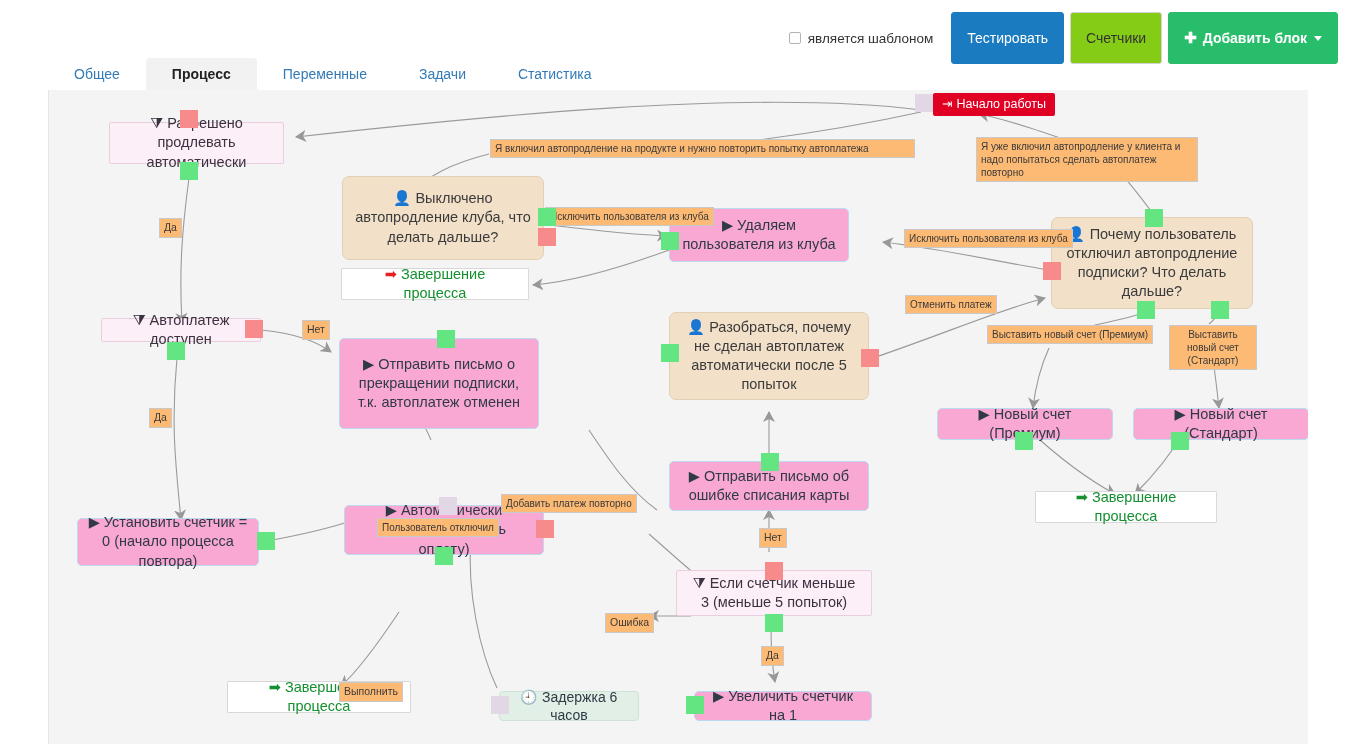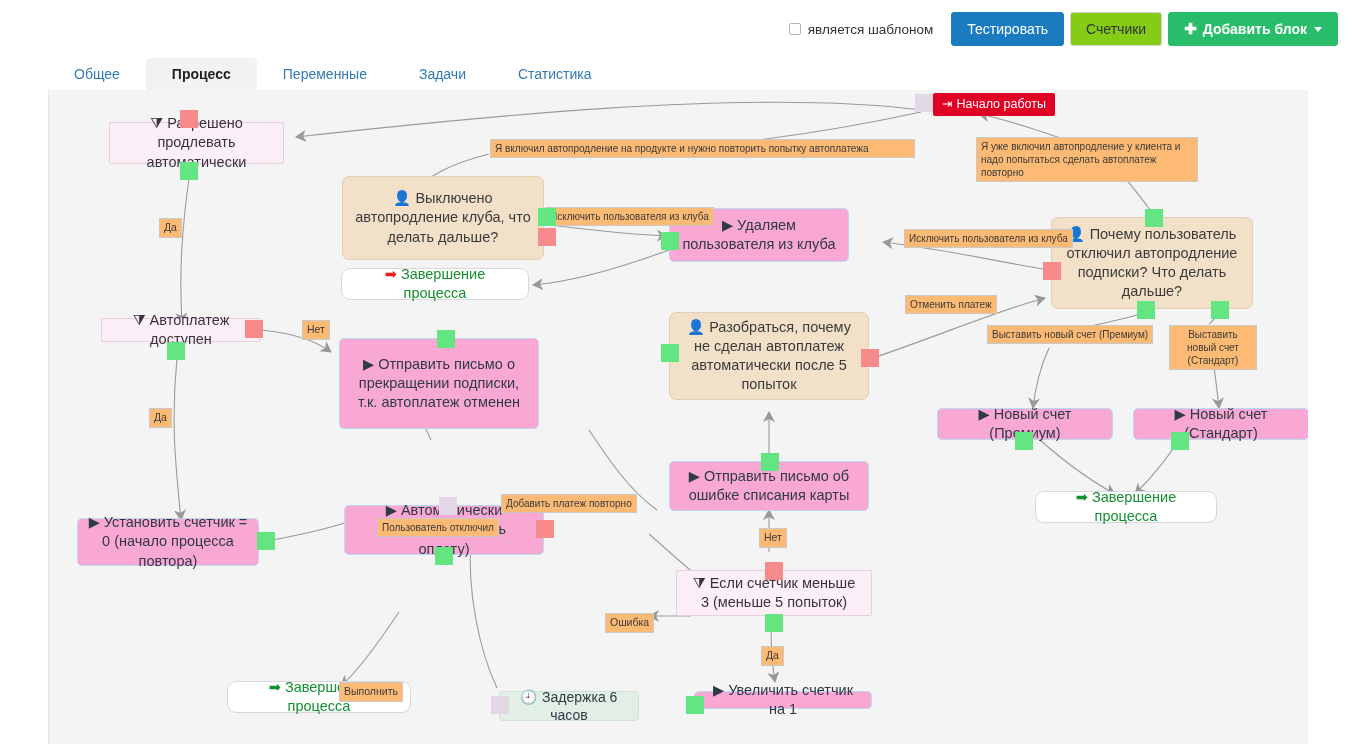--- a/index.html
+++ b/index.html
@@ -26,21 +26,21 @@
   }
   .chk-wrap {
     display: flex; align-items: center; gap: 7px;
     font-size: 13.5px; color: #333; margin-right: 18px;
   }
   .chk-box {
     width: 12px; height: 12px; border: 1px solid #b4b4b4;
     background: #fff; border-radius: 2px; display: inline-block;
   }
   .btn {
-    height: 34px; padding: 0 15px; font-size: 14px;
+    height: 52px; padding: 0 15px; font-size: 14px;
     display: inline-flex; align-items: center; justify-content: center;
     border-radius: 3px; cursor: pointer; white-space: nowrap;
   }
   #btn-test { background: #1b7bc0; color: #fff; border: 1px solid #1b7bc0; }
   #btn-counters { background: #84cc16; color: #333; border: 1px solid #d2d2d2; margin-left: 6px; }
   #btn-add { background: #28bd6a; color: #fff; border: 1px solid #28bd6a; margin-left: 6px; font-weight: bold; }
   #btn-add .plus { margin-right: 6px; font-size: 15px; }
   #btn-add .caret {
     margin-left: 7px; width: 0; height: 0;
     border-left: 4px solid transparent; border-right: 4px solid transparent;
@@ -84,21 +84,21 @@
   .n-action {
     background: #f9a8d4; border: 1px solid #bcd9f0; border-radius: 5px; color: #2f3a45;
   }
   .n-cond {
     background: #fdeff7; border: 1px solid #e9cfdd; border-radius: 2px; color: #3a3240;
   }
   .n-question {
     background: #f2e0c9; border: 1px solid #e3cfb3; border-radius: 7px; color: #3b3b3b;
   }
   .n-end {
-    background: #ffffff; border: 1px solid #d8d8d8; border-radius: 9px; color: #159030;
+    background: #ffffff; border: 1px solid #d8d8d8; border-radius: 1px; color: #159030;
     font-size: 14.5px;
   }
   .n-end .ico { color: #e8201f; }
   .n-end.green-ico .ico { color: #159030; }
   .n-delay {
     background: #e1efe6; border: 1px solid #cfe2d6; border-radius: 4px; color: #2f3a45;
     font-size: 14px;
   }
 
   
@@ -342,21 +342,21 @@
     </span>
   </div>
 
   <div class="node n-delay" style="left:450px; top:601px; width:140px; height:30px;">
     <span class="lbl">
       <span class="ico">🕘</span><span>Задержка 6 часов</span>
     </span>
   </div>
   <div class="port lilac" style="left:442px; top:606px;"></div>
 
-  <div class="node n-action" style="left:645px; top:601px; width:178px; height:18px;">
+  <div class="node n-action" style="left:645px; top:601px; width:178px; height:30px;">
     <span class="lbl">
       <span class="ico">▶</span><span>Увеличить счетчик на 1</span>
     </span>
   </div>
   <div class="port green" style="left:637px; top:606px;"></div>
 
   <div class="elabel tiny" style="left:441px; top:49px; width:425px;">Я включил автопродление на продукте и нужно повторить попытку автоплатежа</div>
   <div class="elabel tiny" style="left:927px; top:47px; width:222px;">Я уже включил автопродление у клиента и надо попытаться сделать автоплатеж повторно</div>
   <div class="elabel tiny" style="left:496px; top:117px;">Исключить пользователя из клуба</div>
   <div class="elabel tiny" style="left:855px; top:139px;">Исключить пользователя из клуба</div>

